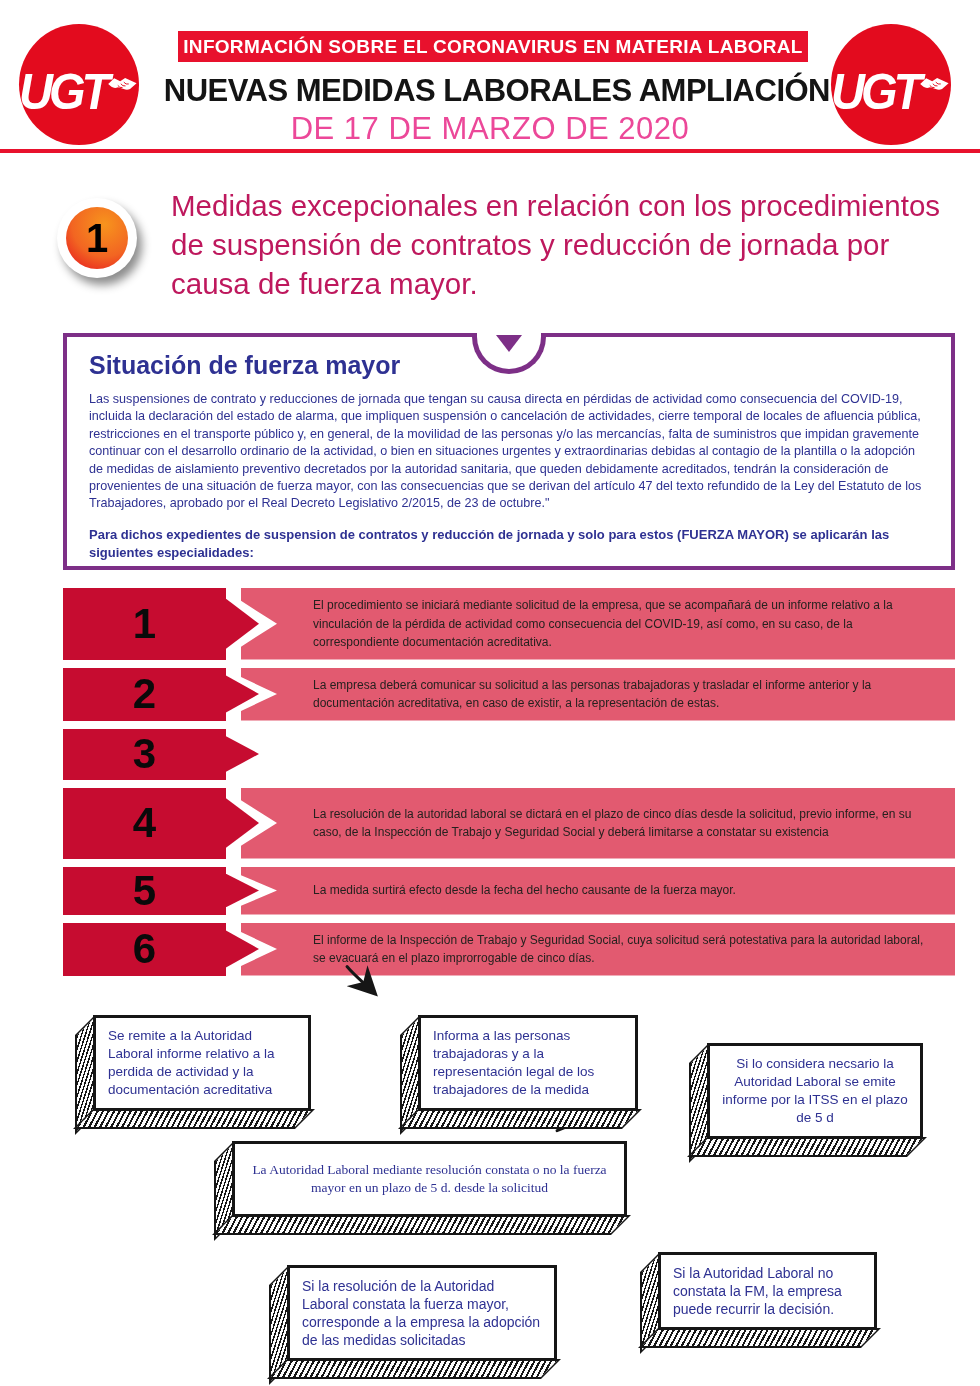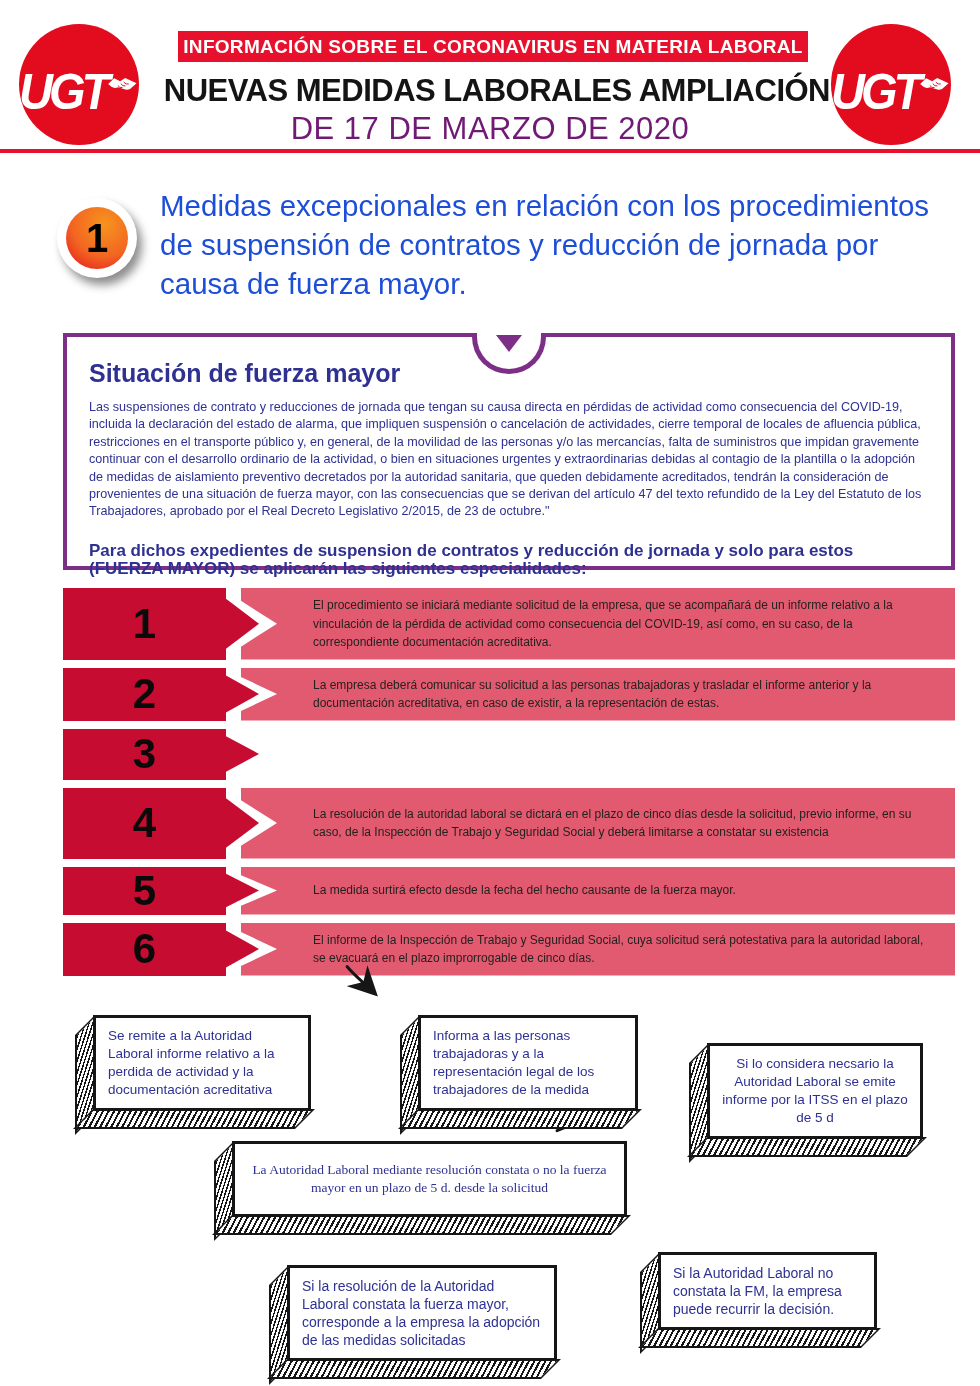--- a/index.html
+++ b/index.html
@@ -6,51 +6,51 @@
   .page{position:relative;width:980px;height:1386px;background:#fff;overflow:hidden;
         font-family:"Liberation Sans",sans-serif;}
 
   
   .banner{position:absolute;left:178px;top:31px;width:630px;height:31px;background:#e8112d;
           color:#fff;font-weight:700;font-size:19px;display:flex;align-items:center;
           justify-content:center;letter-spacing:.3px;white-space:nowrap;}
   .main-title{position:absolute;left:150px;right:150px;top:73px;text-align:right;
           font-size:31px;font-weight:800;color:#141414;letter-spacing:-.5px;}
   .subtitle{position:absolute;left:150px;right:150px;top:111px;text-align:center;
-          font-size:31px;font-weight:400;color:#701a75;letter-spacing:.5px;}
+          font-size:31px;font-weight:400;color:#ec4899;letter-spacing:.5px;}
   .rule{position:absolute;left:0;top:149px;width:100%;height:4px;background:#e8112d;}
   .logo{position:absolute;top:24px;width:120px;height:121px;border-radius:50%;background:#e30b1e;
         display:flex;flex-direction:row;align-items:center;}
   .logo.left{left:19px}.logo.right{left:831px}
   .logo-text{margin-top:14px;color:#fff;font-size:47px;font-weight:800;font-style:italic;
         letter-spacing:-4px;line-height:1;transform:scaleY(1.05);}
   .logo svg{width:94px;height:48px;margin-top:-4px;}
 
   
   .badge{position:absolute;left:57px;top:198px;width:80px;height:80px;border-radius:50%;
         background:#fff;box-shadow:5px 7px 10px rgba(0,0,0,.45);display:flex;
         align-items:center;justify-content:center;}
   .badge-inner{width:62px;height:62px;border-radius:50%;
         background:radial-gradient(circle at 62% 28%,#f7941d 0%,#f26522 55%,#e8251f 88%);
         display:flex;align-items:center;justify-content:center;
         font-size:40px;font-weight:800;color:#000;}
-  .section-heading{position:absolute;left:160px;top:186px;width:800px;
-        font-size:29.5px;line-height:39px;color:#1d4ed8;}
+  .section-heading{position:absolute;left:171px;top:186px;width:800px;
+        font-size:29.5px;line-height:39px;color:#be185d;}
 
   
   .fm-box{position:absolute;left:63px;top:333px;width:892px;height:237px;
         border:4px solid #7d2f87;box-sizing:border-box;padding:12px 22px 0;}
   .fm-notch{position:absolute;top:-4px;left:50%;transform:translateX(-50%);
         width:64px;height:36px;background:#fff;border:5px solid #7d2f87;border-top:none;
         border-radius:0 0 40px 40px;}
   .fm-notch .tri{position:absolute;left:50%;top:2px;transform:translateX(-50%);
         width:0;height:0;border:13px solid transparent;border-top:17px solid #7d2f87;border-bottom:0;}
-  .fm-title{color:#2e3192;font-size:25px;font-weight:700;margin:10px 0 11px;}
+  .fm-title{color:#2e3192;font-size:25px;font-weight:700;margin:2px 0 11px;}
   .fm-body{color:#2e3192;font-size:12.6px;line-height:17.4px;}
-  .fm-emphasis{color:#2e3192;font-size:17px;line-height:18px;font-weight:700;margin-top:21px;}
+  .fm-emphasis{color:#2e3192;font-size:13px;line-height:18px;font-weight:700;margin-top:13px;}
 
   
   .steps{position:absolute;left:63px;top:588px;width:892px;display:flex;
         flex-direction:column;gap:8px;}
   .step{display:flex;align-items:stretch;position:relative;}
   .step:nth-child(1){min-height:70px}.step:nth-child(2){min-height:51px}
   .step:nth-child(3){min-height:51px}.step:nth-child(4){min-height:71px}
   .step:nth-child(5){min-height:44px}.step:nth-child(6){min-height:53px}
   .step-num{flex:0 0 163px;background:#c60c30;display:flex;align-items:center;
         justify-content:center;font-size:42px;font-weight:800;color:#0a0a0a;position:relative;}

